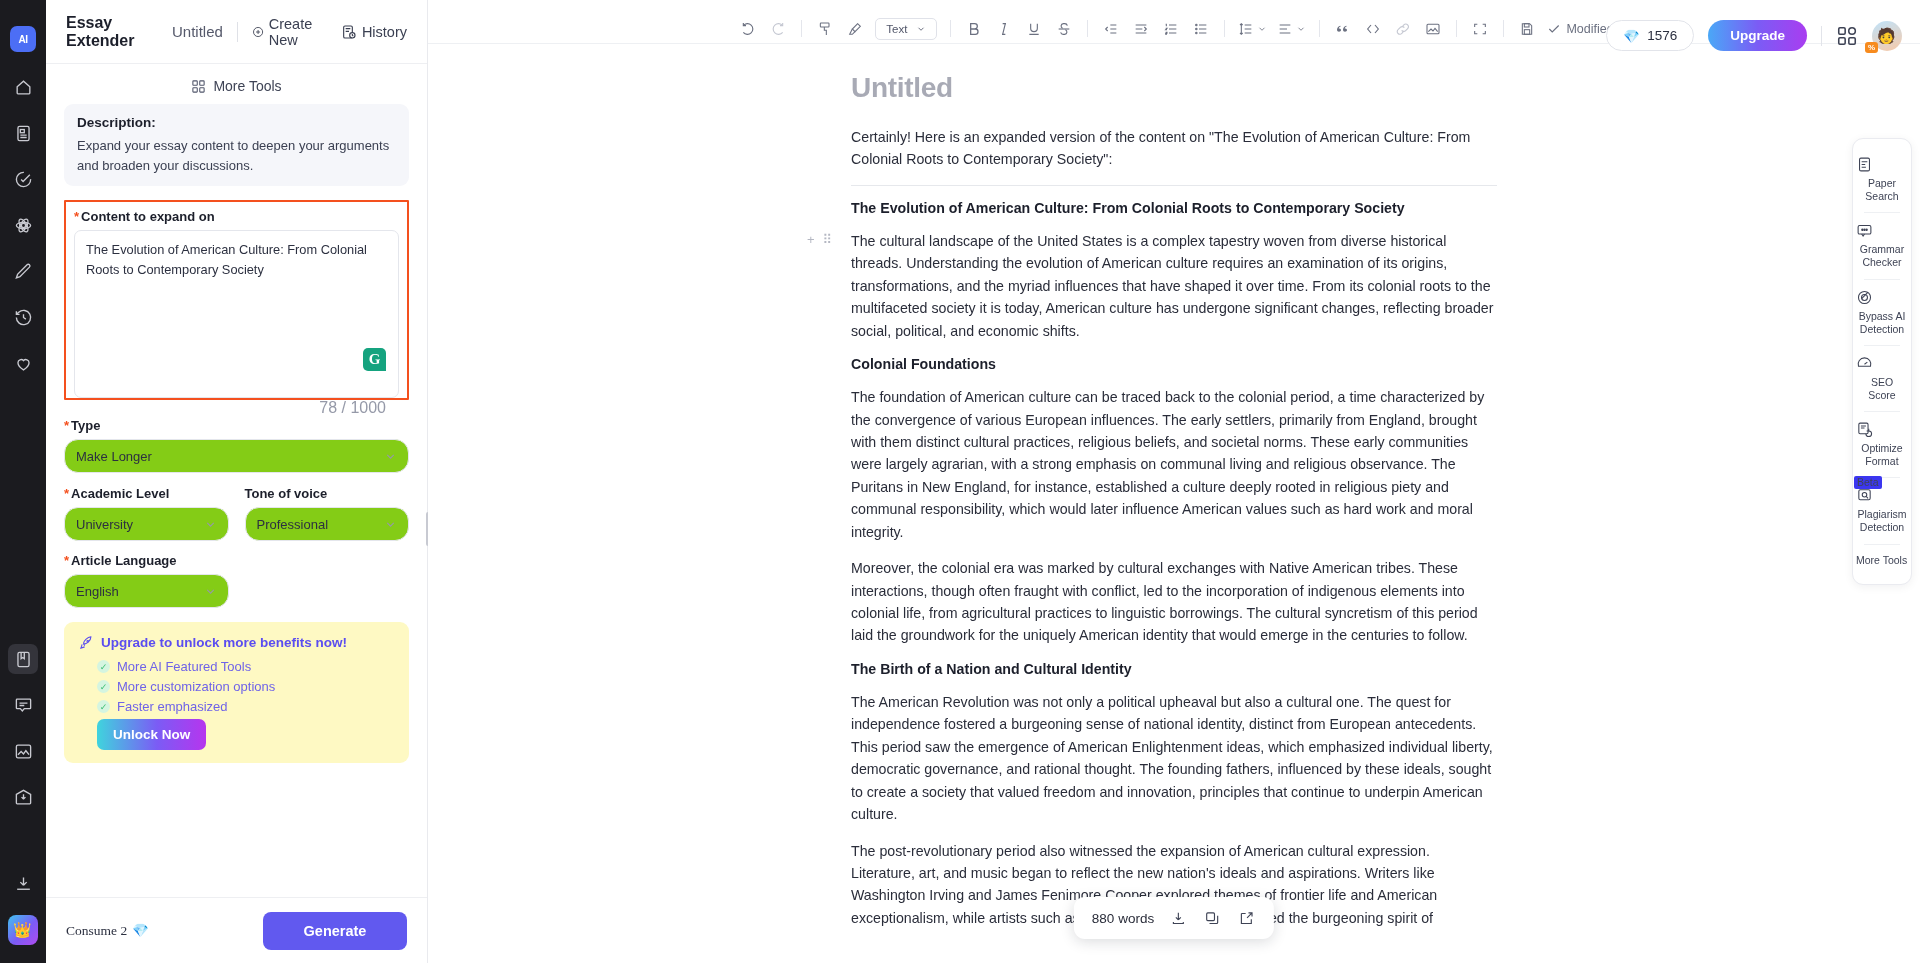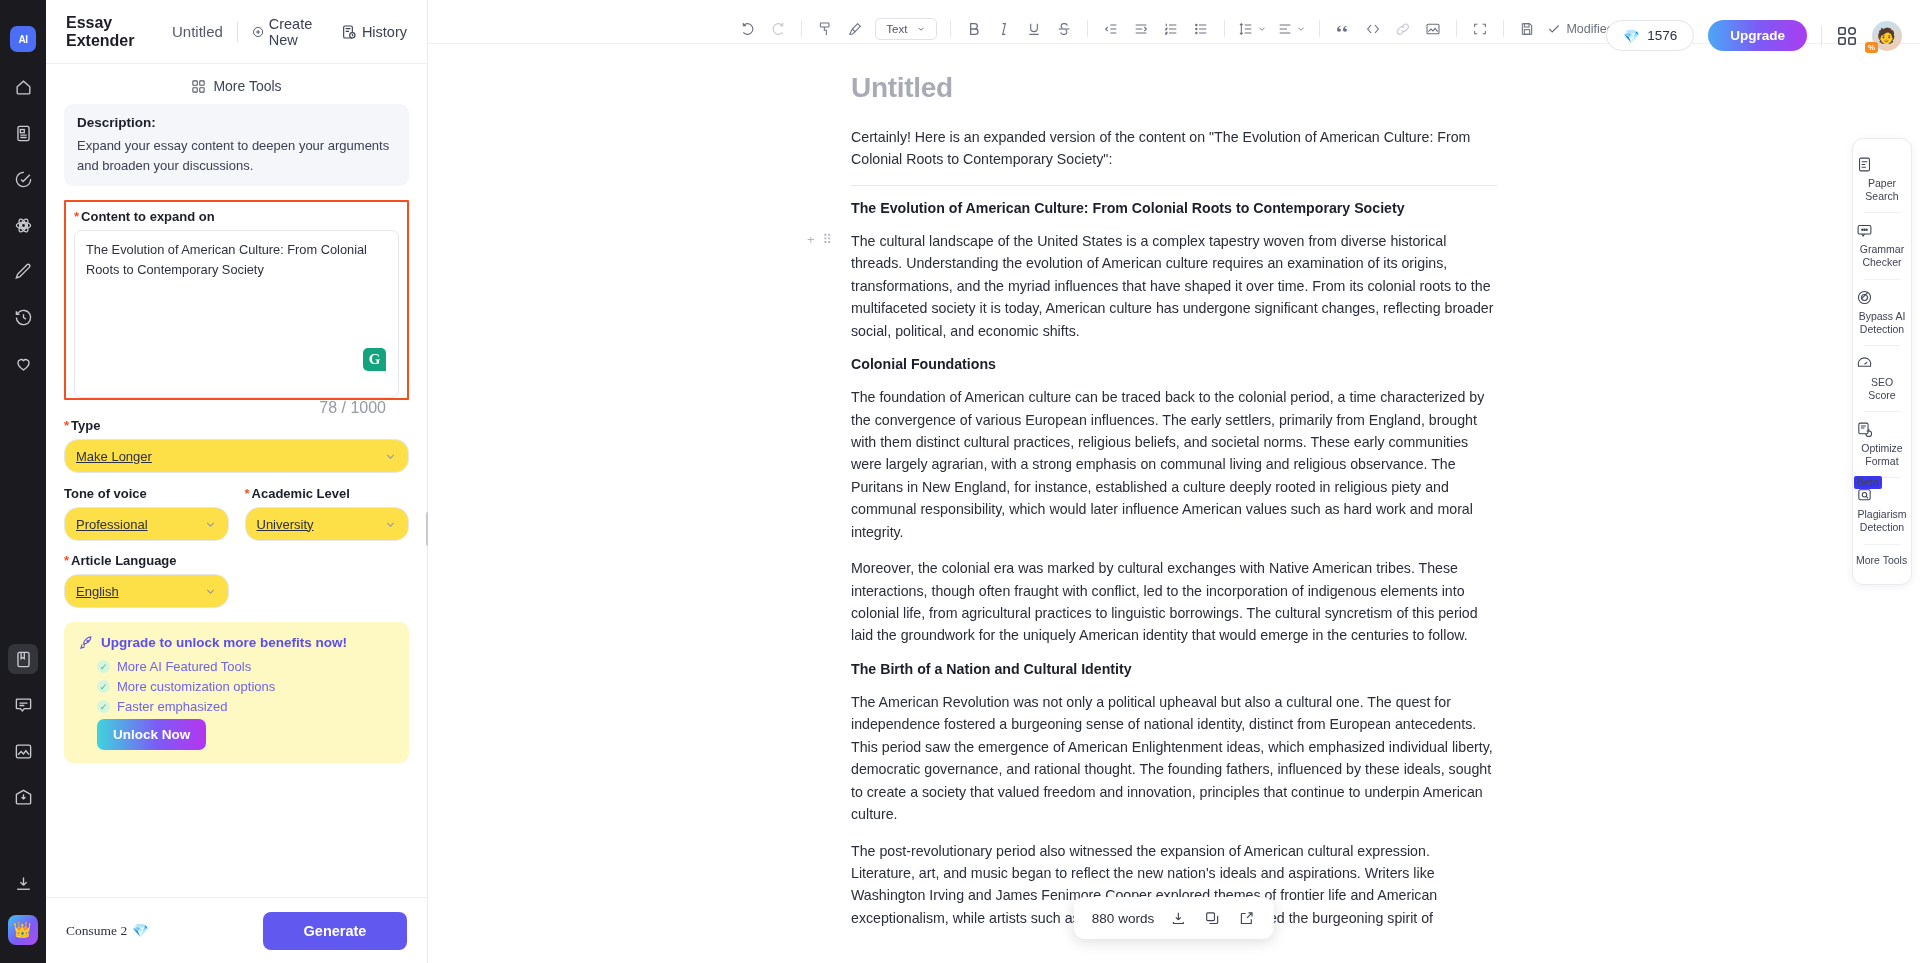--- a/index.html
+++ b/index.html
@@ -74,21 +74,21 @@
     background: #15a37f; border-radius: 5px 5px 0 5px; color: #fff;
     font-size: 15px; font-weight: bold; display: flex; align-items: center; justify-content: center;
     font-family: "Liberation Serif", serif;
   }
   .char-count { position: absolute; right: 12px; bottom: -20px; font-size: 16px; color: #9599a8; }
 
   .field-block { margin-bottom: 13px; }
   .select {
     border: 1px solid #e4e6ec; border-radius: 14px; height: 34px;
     display: flex; align-items: center; justify-content: space-between;
-    padding: 0 11px; font-size: 13px; color: #2c3040; background: #fde047; cursor: pointer; text-decoration: underline;
+    padding: 0 11px; font-size: 13px; color: #2c3040; background: #84cc16; cursor: pointer;
   }
   .select svg { width: 13px; height: 13px; color: #9599a8; }
   .two-col { display: flex; gap: 16px; }
   .two-col > div { flex: 1; }
   .half { width: 165px; }
 
   .promo {
     background: #fef9c3; border-radius: 9px; padding: 13px 15px; margin-top: 14px;
   }
   .promo-h { display: flex; align-items: center; gap: 7px; font-size: 13.5px; font-weight: bold; color: #5b4df0; margin-bottom: 9px; }
@@ -343,32 +343,32 @@
         <div class="select">
           <span>Make Longer</span>
           <svg viewBox="0 0 24 24" fill="none" stroke="currentColor" stroke-width="2">
               <path d="M6 9l6 6 6-6"></path>
             </svg>
         </div>
       </div>
 
       <div class="two-col">
         <div>
-          <label class="field-label"><span>Tone of voice</span></label>
+          <label class="field-label"><span class="req">*</span><span>Academic Level</span></label>
           <div class="select">
-            <span>Professional</span>
+            <span>University</span>
             <svg viewBox="0 0 24 24" fill="none" stroke="currentColor" stroke-width="2">
                 <path d="M6 9l6 6 6-6"></path>
               </svg>
           </div>
         </div>
         <div>
-          <label class="field-label"><span class="req">*</span><span>Academic Level</span></label>
+          <label class="field-label"><span>Tone of voice</span></label>
           <div class="select">
-            <span>University</span>
+            <span>Professional</span>
             <svg viewBox="0 0 24 24" fill="none" stroke="currentColor" stroke-width="2">
                 <path d="M6 9l6 6 6-6"></path>
               </svg>
           </div>
         </div>
       </div>
 
       <div class="field-block" style="margin-top:12px">
         <label class="field-label"><span class="req">*</span><span>Article Language</span></label>
         <div class="select half">

